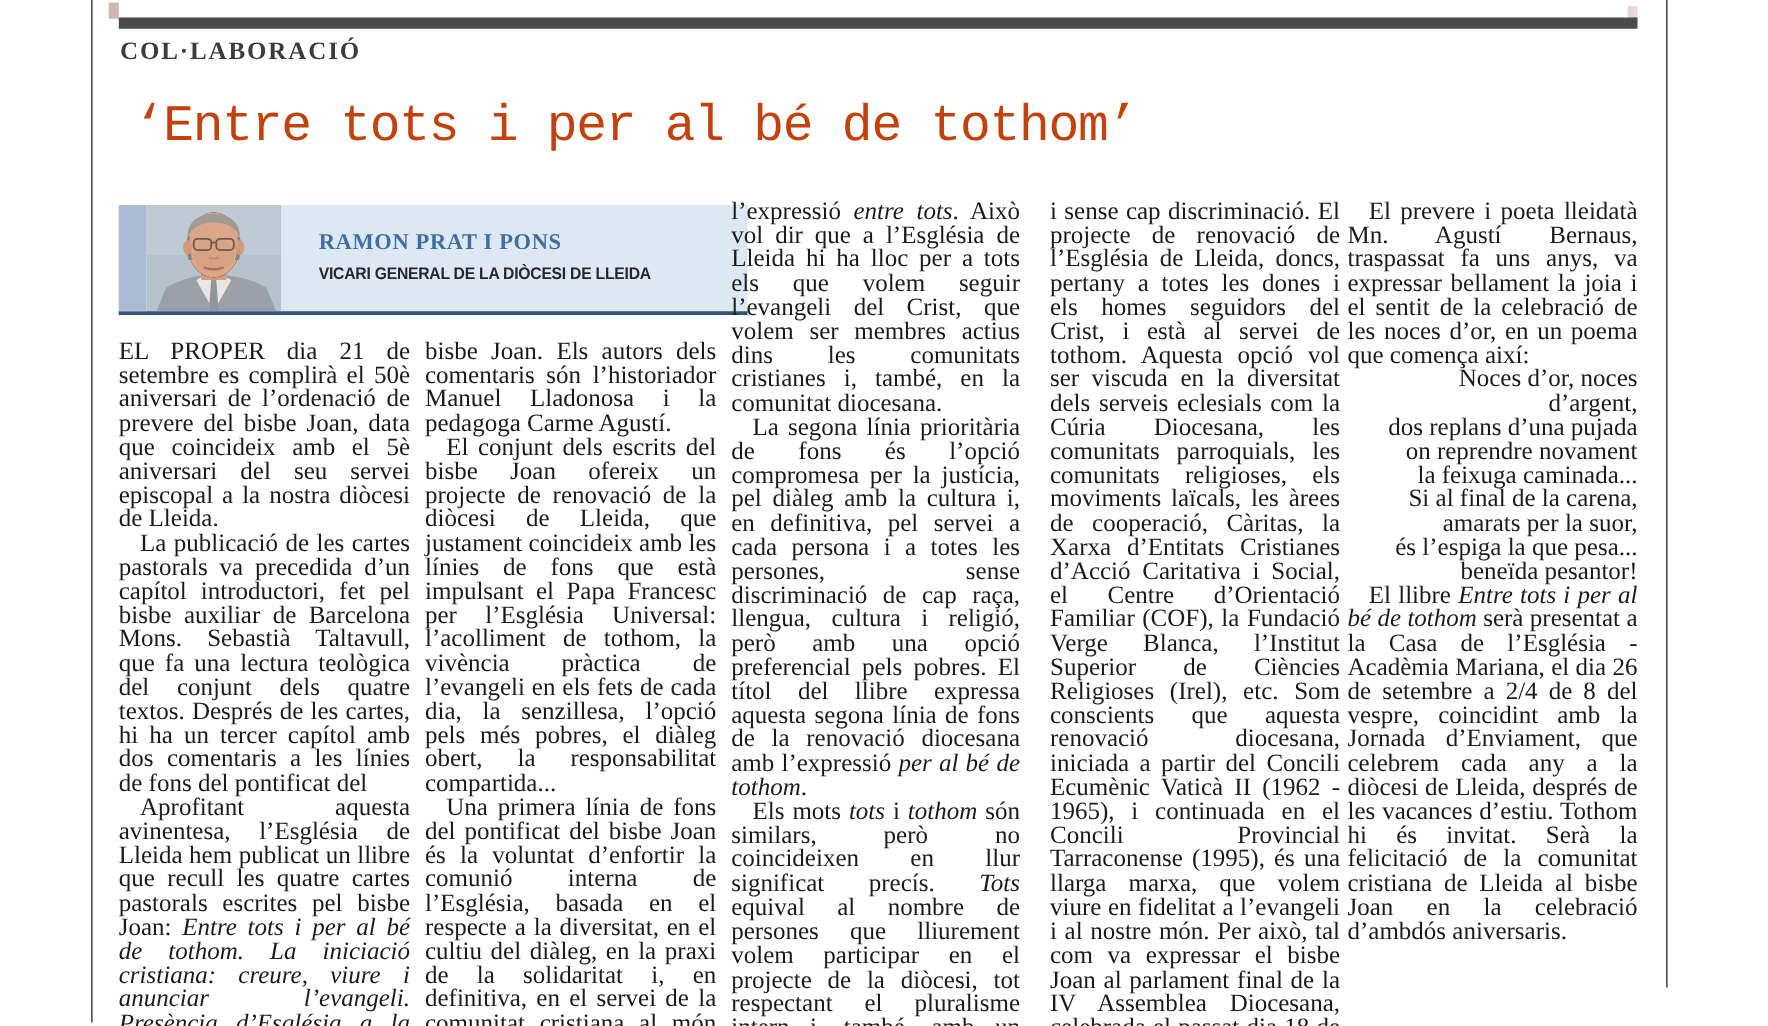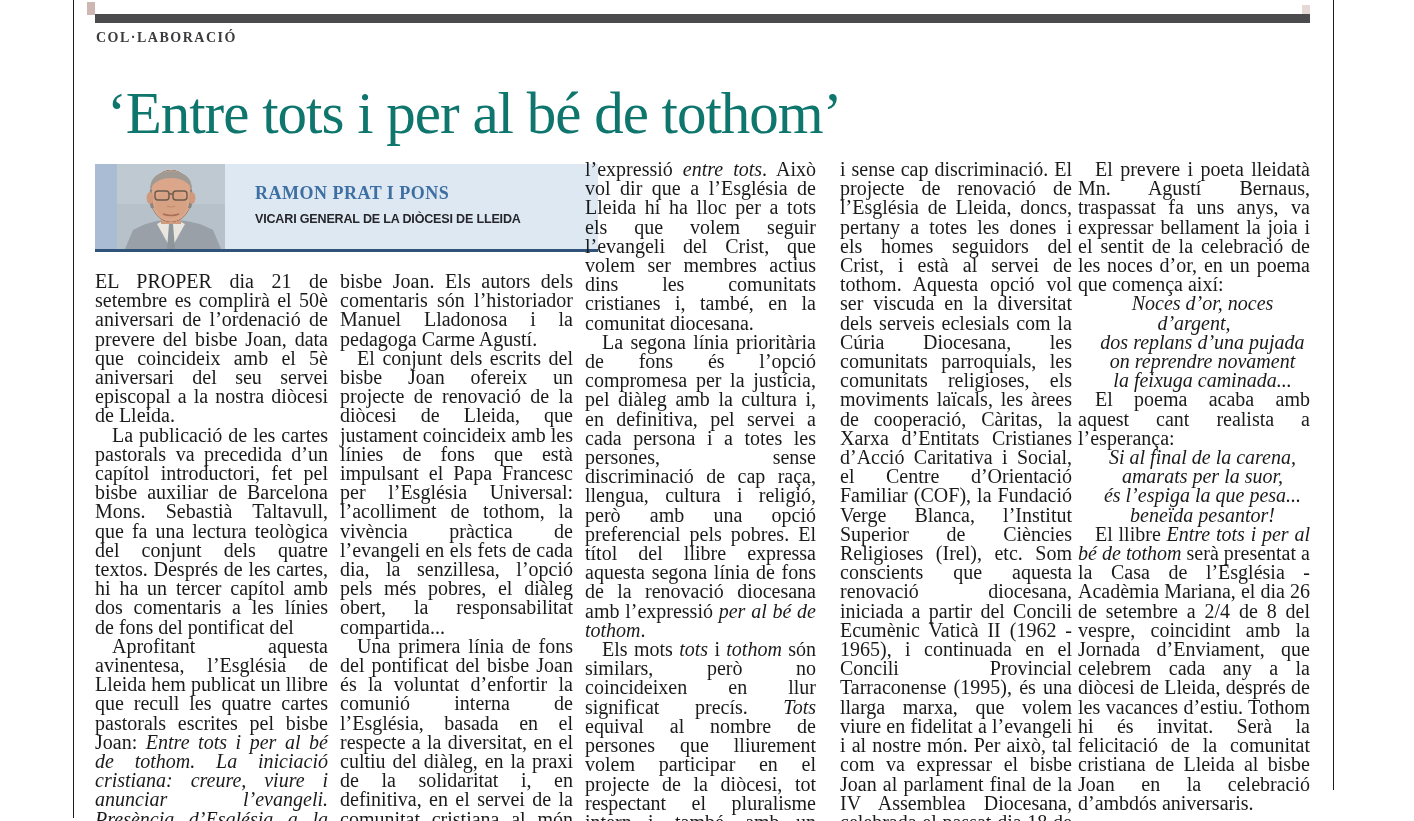--- a/index.html
+++ b/index.html
@@ -9,26 +9,26 @@
   }
   .rule{position:absolute;background:#1c1c1c;}
   .rule-left{left:73px;top:0;width:1px;height:818px;}
   .rule-right{left:1333px;top:0;width:1px;height:790px;}
   .reg-mark{position:absolute;width:8px;height:13px;background:#b4918a;opacity:.65;}
   .reg-left{left:87px;top:2px;}
   .reg-right{left:1302px;top:5px;opacity:.35;}
   .content{position:absolute;left:95px;top:0;width:1215px;height:821px;}
   .section-bar{position:absolute;left:0;top:14px;width:1215px;height:9px;background:#4b4b4e;}
   .kicker{
-    position:absolute;left:1px;top:30px;font-size:14px;font-weight:600;
+    position:absolute;left:1px;top:30px;font-size:20px;font-weight:600;
     letter-spacing:1.5px;color:#3c3c3e;white-space:nowrap;
   }
   .title{
-    position:absolute;left:12px;top:79px;font-size:59px;font-weight:400;
-    letter-spacing:-1px;color:#0f766e;white-space:nowrap;
+    position:absolute;left:12px;top:79px;font-size:41px;font-weight:400;
+    letter-spacing:-1px;color:#c2410c;white-space:nowrap;font-family:Liberation Mono, monospace;
   }
   .byline-card{
     position:absolute;left:0;top:164px;width:503px;height:85px;
     background:#dde8f3;border-bottom:3px solid #2f5379;display:flex;align-items:stretch;
   }
   .accent-strip{width:22px;background:#a9bcd3;flex:0 0 auto;}
   .photo-wrap{width:108px;flex:0 0 auto;overflow:hidden;}
   .photo-wrap svg{display:block;}
   .byline-text{padding:19px 0 0 30px;}
   .byline-name{color:#3e6fa3;font-weight:700;font-size:18px;letter-spacing:.5px;}
@@ -38,21 +38,21 @@
     transform:scaleX(.93);transform-origin:left center;white-space:nowrap;
   }
   .article-col{position:absolute;font-size:20px;line-height:19.2px;}
   .c0{left:0;top:272px;width:233px;}
   .c1{left:245px;top:272px;width:233px;}
   .c2{left:490px;top:160px;width:231px;}
   .c3{left:735px;top:160px;width:232px;margin-left:10px;}
   .c4{left:983px;top:160px;width:232px;}
   .article-col p{margin:0;text-align:justify;hyphens:auto;-webkit-hyphens:auto;}
   .article-col p.ind{text-indent:17px;}
-  .article-col p.verse{text-align:center;font-style:italic;text-indent:17px;hyphens:none;}
+  .article-col p.verse{text-align:right;text-indent:17px;hyphens:none;}
   .it{font-style:italic;}
 </style>
 </head>
 <body>
 
 <div class="rule rule-left"></div>
 <div class="rule rule-right"></div>
 <div class="reg-mark reg-left"></div>
 <div class="reg-mark reg-right"></div>
 
@@ -116,20 +116,19 @@
     </div>
   <div class="article-col c3">
       <p class=""><span>i sense cap discriminació. El projecte de renovació de l’Església de Lleida, doncs, pertany a totes les dones i els homes seguidors del Crist, i està al servei de tothom. Aquesta opció vol ser viscuda en la diversitat dels serveis eclesials com la Cúria Diocesana, les comunitats parroquials, les comunitats religioses, els moviments laïcals, les àrees de cooperació, Càritas, la Xarxa d’Entitats Cristianes d’Acció Caritativa i Social, el Centre d’Orientació Familiar (COF), la Fundació Verge Blanca, l’Institut Superior de Ciències Religioses (Irel), etc. Som conscients que aquesta renovació diocesana, iniciada a partir del Concili Ecumènic Vaticà II (1962 - 1965), i continuada en el Concili Provincial Tarraconense (1995), és una llarga marxa, que volem viure en fidelitat a l’evangeli i al nostre món. Per això, tal com va expressar el bisbe Joan al parlament final de la IV Assemblea Diocesana, celebrada el passat dia 18 de maig, és la llarga marxa de l’esperança joiosa, però també crucificada per</span></p>
     </div>
   <div class="article-col c4">
       <p class="ind "><span>El prevere i poeta lleidatà Mn. Agustí Bernaus, traspassat fa uns anys, va expressar bellament la joia i el sentit de la celebració de les noces d’or, en un poema que comença així:</span></p>
       <p class="verse"><span>Noces d’or, noces d’argent,</span></p>
       <p class="verse"><span>dos replans d’una pujada</span></p>
       <p class="verse"><span>on reprendre novament</span></p>
       <p class="verse"><span>la feixuga caminada...</span></p>
-      <p class="ind "><span>El poema acaba amb aquest cant realista a l’esperança:</span></p>
       <p class="verse"><span>Si al final de la carena,</span></p>
       <p class="verse"><span>amarats per la suor,</span></p>
       <p class="verse"><span>és l’espiga la que pesa...</span></p>
       <p class="verse"><span>beneïda pesantor!</span></p>
       <p class="ind "><span>El llibre </span><span class="it">Entre tots i per al bé de tothom</span><span> serà presentat a la Casa de l’Església - Acadèmia Mariana, el dia 26 de setembre a 2/4 de 8 del vespre, coincidint amb la Jornada d’Enviament, que celebrem cada any a la diòcesi de Lleida, després de les vacances d’estiu. Tothom hi és invitat. Serà la felicitació de la comunitat cristiana de Lleida al bisbe Joan en la celebració d’ambdós aniversaris.</span></p>
     </div>
 </div>
 
 </body></html>

